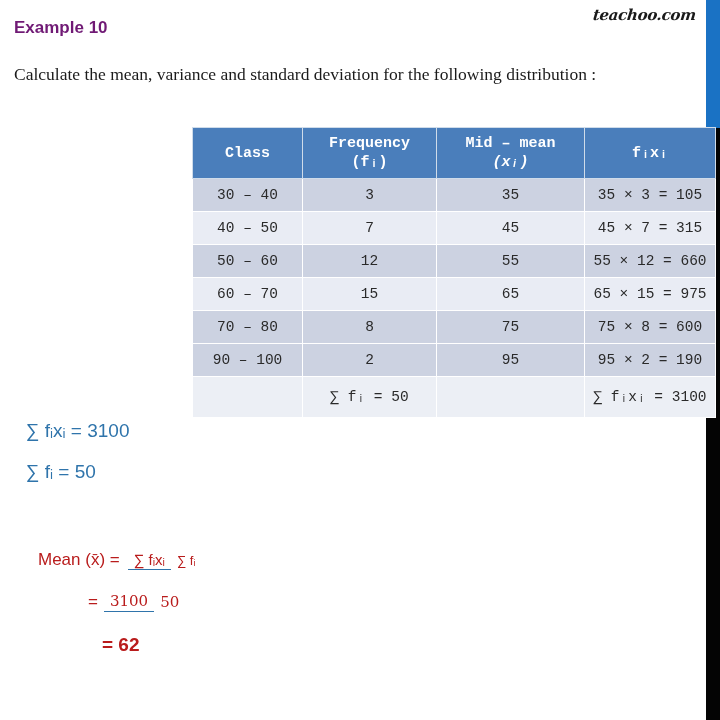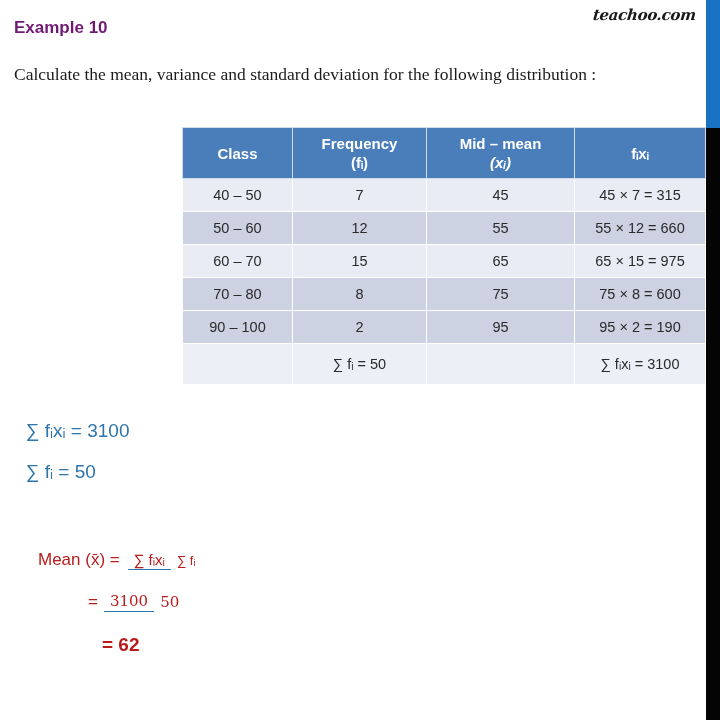--- a/index.html
+++ b/index.html
@@ -63,25 +63,26 @@
     width: 690px;
     font-size: 17.5px;
     line-height: 33px;
     color: #1b1b1b;
     font-family: Liberation Serif, serif;
   }
 
   
   #data-table {
     position: absolute;
-    left: 182px;
+    left: 192px;
     top: 127px;
     width: 523px;
     border-collapse: collapse;
     table-layout: fixed;
+    font-family: Liberation Mono, monospace;
   }
   #data-table th, #data-table td {
     border: 1px solid #ffffff;
     text-align: center;
     vertical-align: middle;
     font-size: 14.5px;
     color: #2a2a2a;
     padding: 0;
   }
   #data-table thead th {
@@ -209,20 +210,26 @@
       <th>
         <span>Mid – mean</span><br>
         <span class="ital">(xᵢ)</span>
       </th>
       <th>
         <span>fᵢxᵢ</span>
       </th>
     </tr>
   </thead>
   <tbody id="table-body">
+      <tr class="row-dark">
+        <td>30 – 40</td>
+        <td>3</td>
+        <td>35</td>
+        <td>35 ×  3 = 105</td>
+      </tr>
       <tr class="row-light">
         <td>40 – 50</td>
         <td>7</td>
         <td>45</td>
         <td>45 × 7 = 315</td>
       </tr>
       <tr class="row-dark">
         <td>50 – 60</td>
         <td>12</td>
         <td>55</td>

